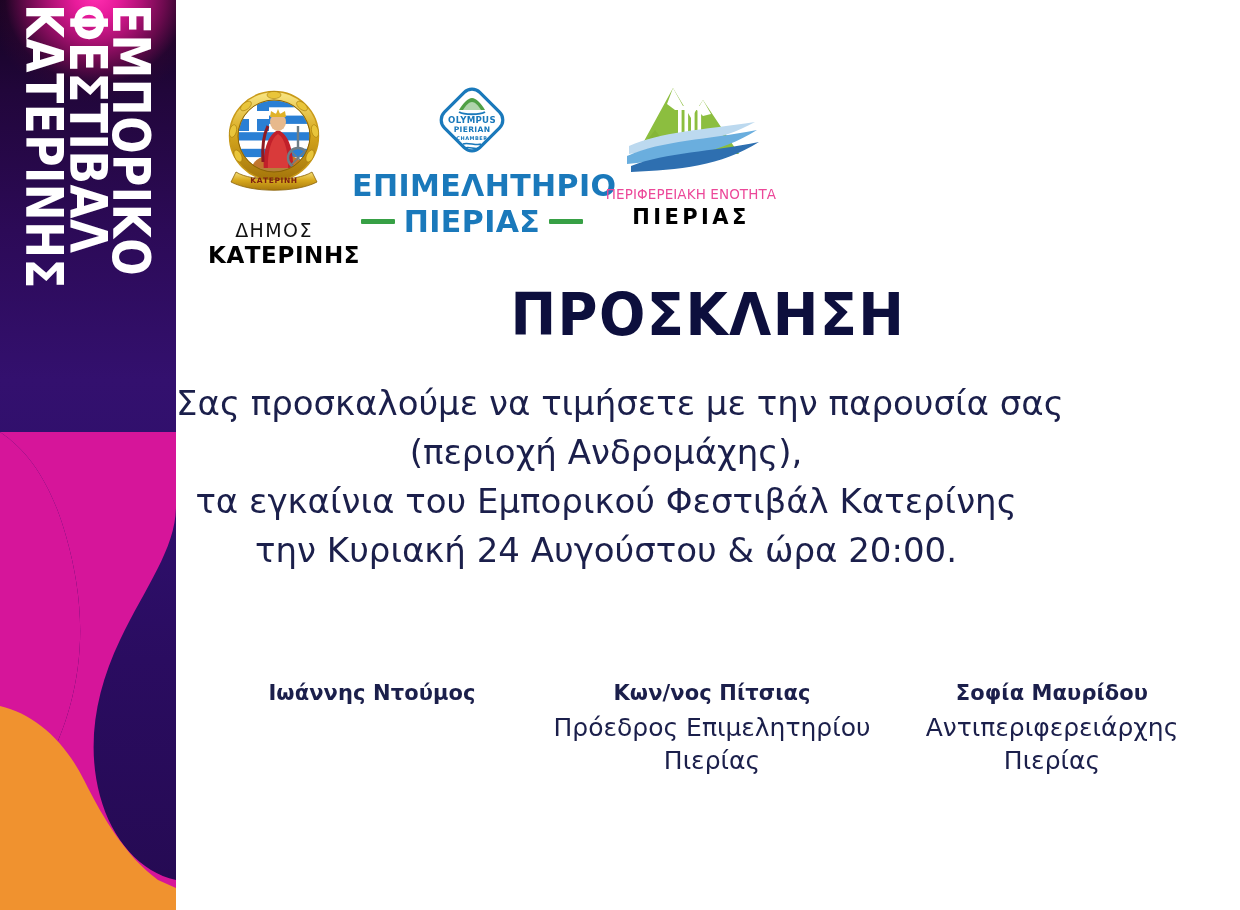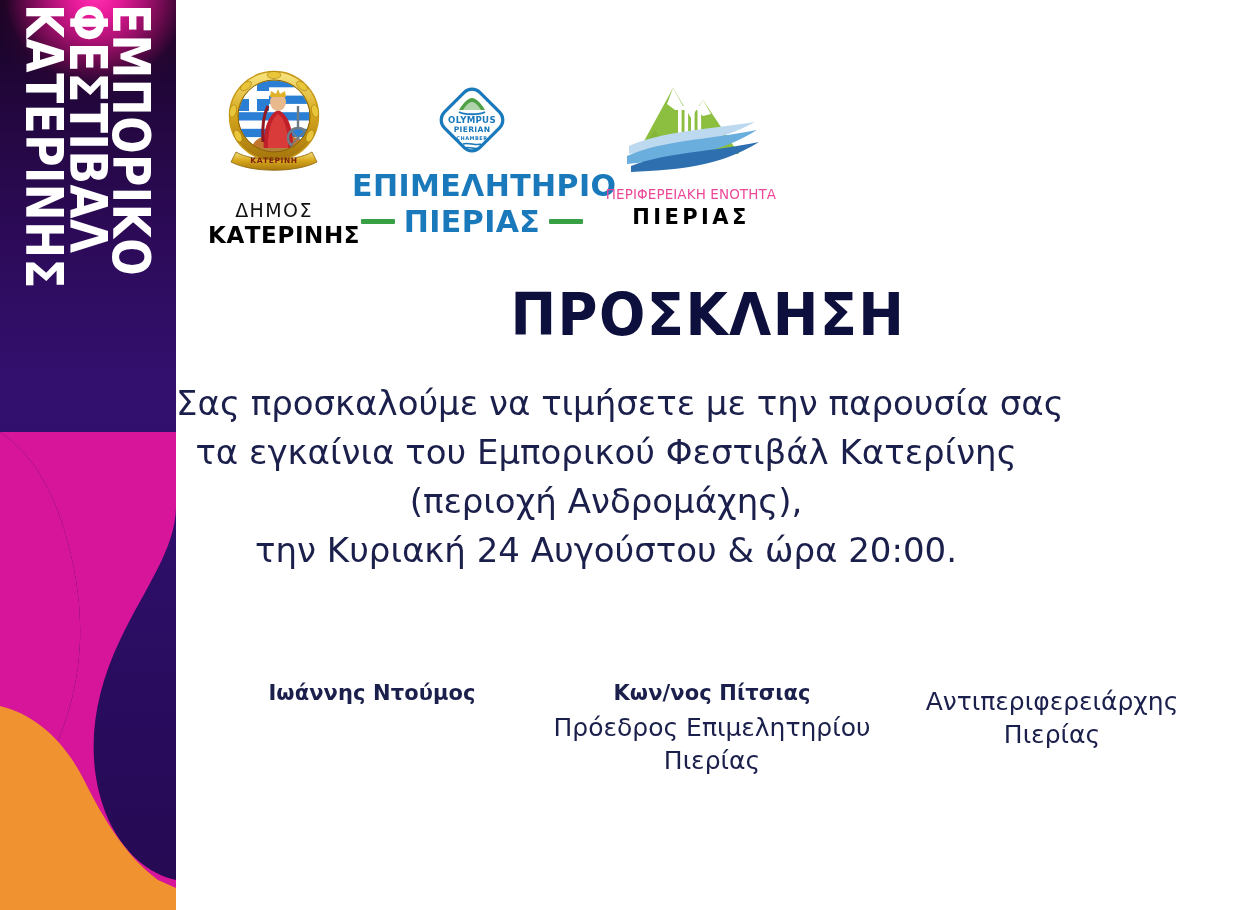--- a/index.html
+++ b/index.html
@@ -88,21 +88,21 @@
   .logo-row {
     position: absolute;
     left: 200px;
     top: 66px;
     width: 580px;
     height: 180px;
   }
   .logo { position: absolute; text-align: center; }
 
   
-  .logo-dimos { left: 8px; top: 0; width: 132px; }
+  .logo-dimos { left: 8px; top: 20px; width: 132px; }
   .logo-dimos .cap1 {
     font-family: "DejaVu Sans", "Liberation Sans", sans-serif;
     font-size: 19px;
     font-weight: normal;
     letter-spacing: 1.4px;
     color: #111111;
     margin-top: 17px;
   }
   .logo-dimos .cap2 {
     font-family: "DejaVu Sans", "Liberation Sans", sans-serif;
@@ -361,40 +361,41 @@
         </svg>
         <div class="cap1">ΠΕΡΙΦΕΡΕΙΑΚΗ ΕΝΟΤΗΤΑ</div>
         <div class="cap2">ΠΙΕΡΙΑΣ</div>
       </div>
     </div>
 
     <div class="invite-title">ΠΡΟΣΚΛΗΣΗ</div>
 
     <div class="invite-body">
       <span class="bl">Σας προσκαλούμε να τιμήσετε με την παρουσία σας</span>
+      <span class="bl">(περιοχή Ανδρομάχης),</span>
       <span class="bl">τα εγκαίνια του Εμπορικού Φεστιβάλ Κατερίνης</span>
-      <span class="bl">(περιοχή Ανδρομάχης),</span>
       <span class="bl">την Κυριακή 24 Αυγούστου &amp; ώρα 20:00.</span>
     </div>
 
     <div class="signatures">
 
       <div class="sig">
         <div class="name">Ιωάννης Ντούμος</div>
       </div>
 
       <div class="sig">
         <div class="name">Κων/νος Πίτσιας</div>
         <div class="role">
           <div>Πρόεδρος Επιμελητηρίου</div>
           <div>Πιερίας</div>
         </div>
       </div>
 
       <div class="sig">
+        <div class="name">Σοφία Μαυρίδου</div>
         <div class="role">
           <div>Αντιπεριφερειάρχης</div>
           <div>Πιερίας</div>
         </div>
       </div>
 
     </div>
   </div>
 </div>
 

